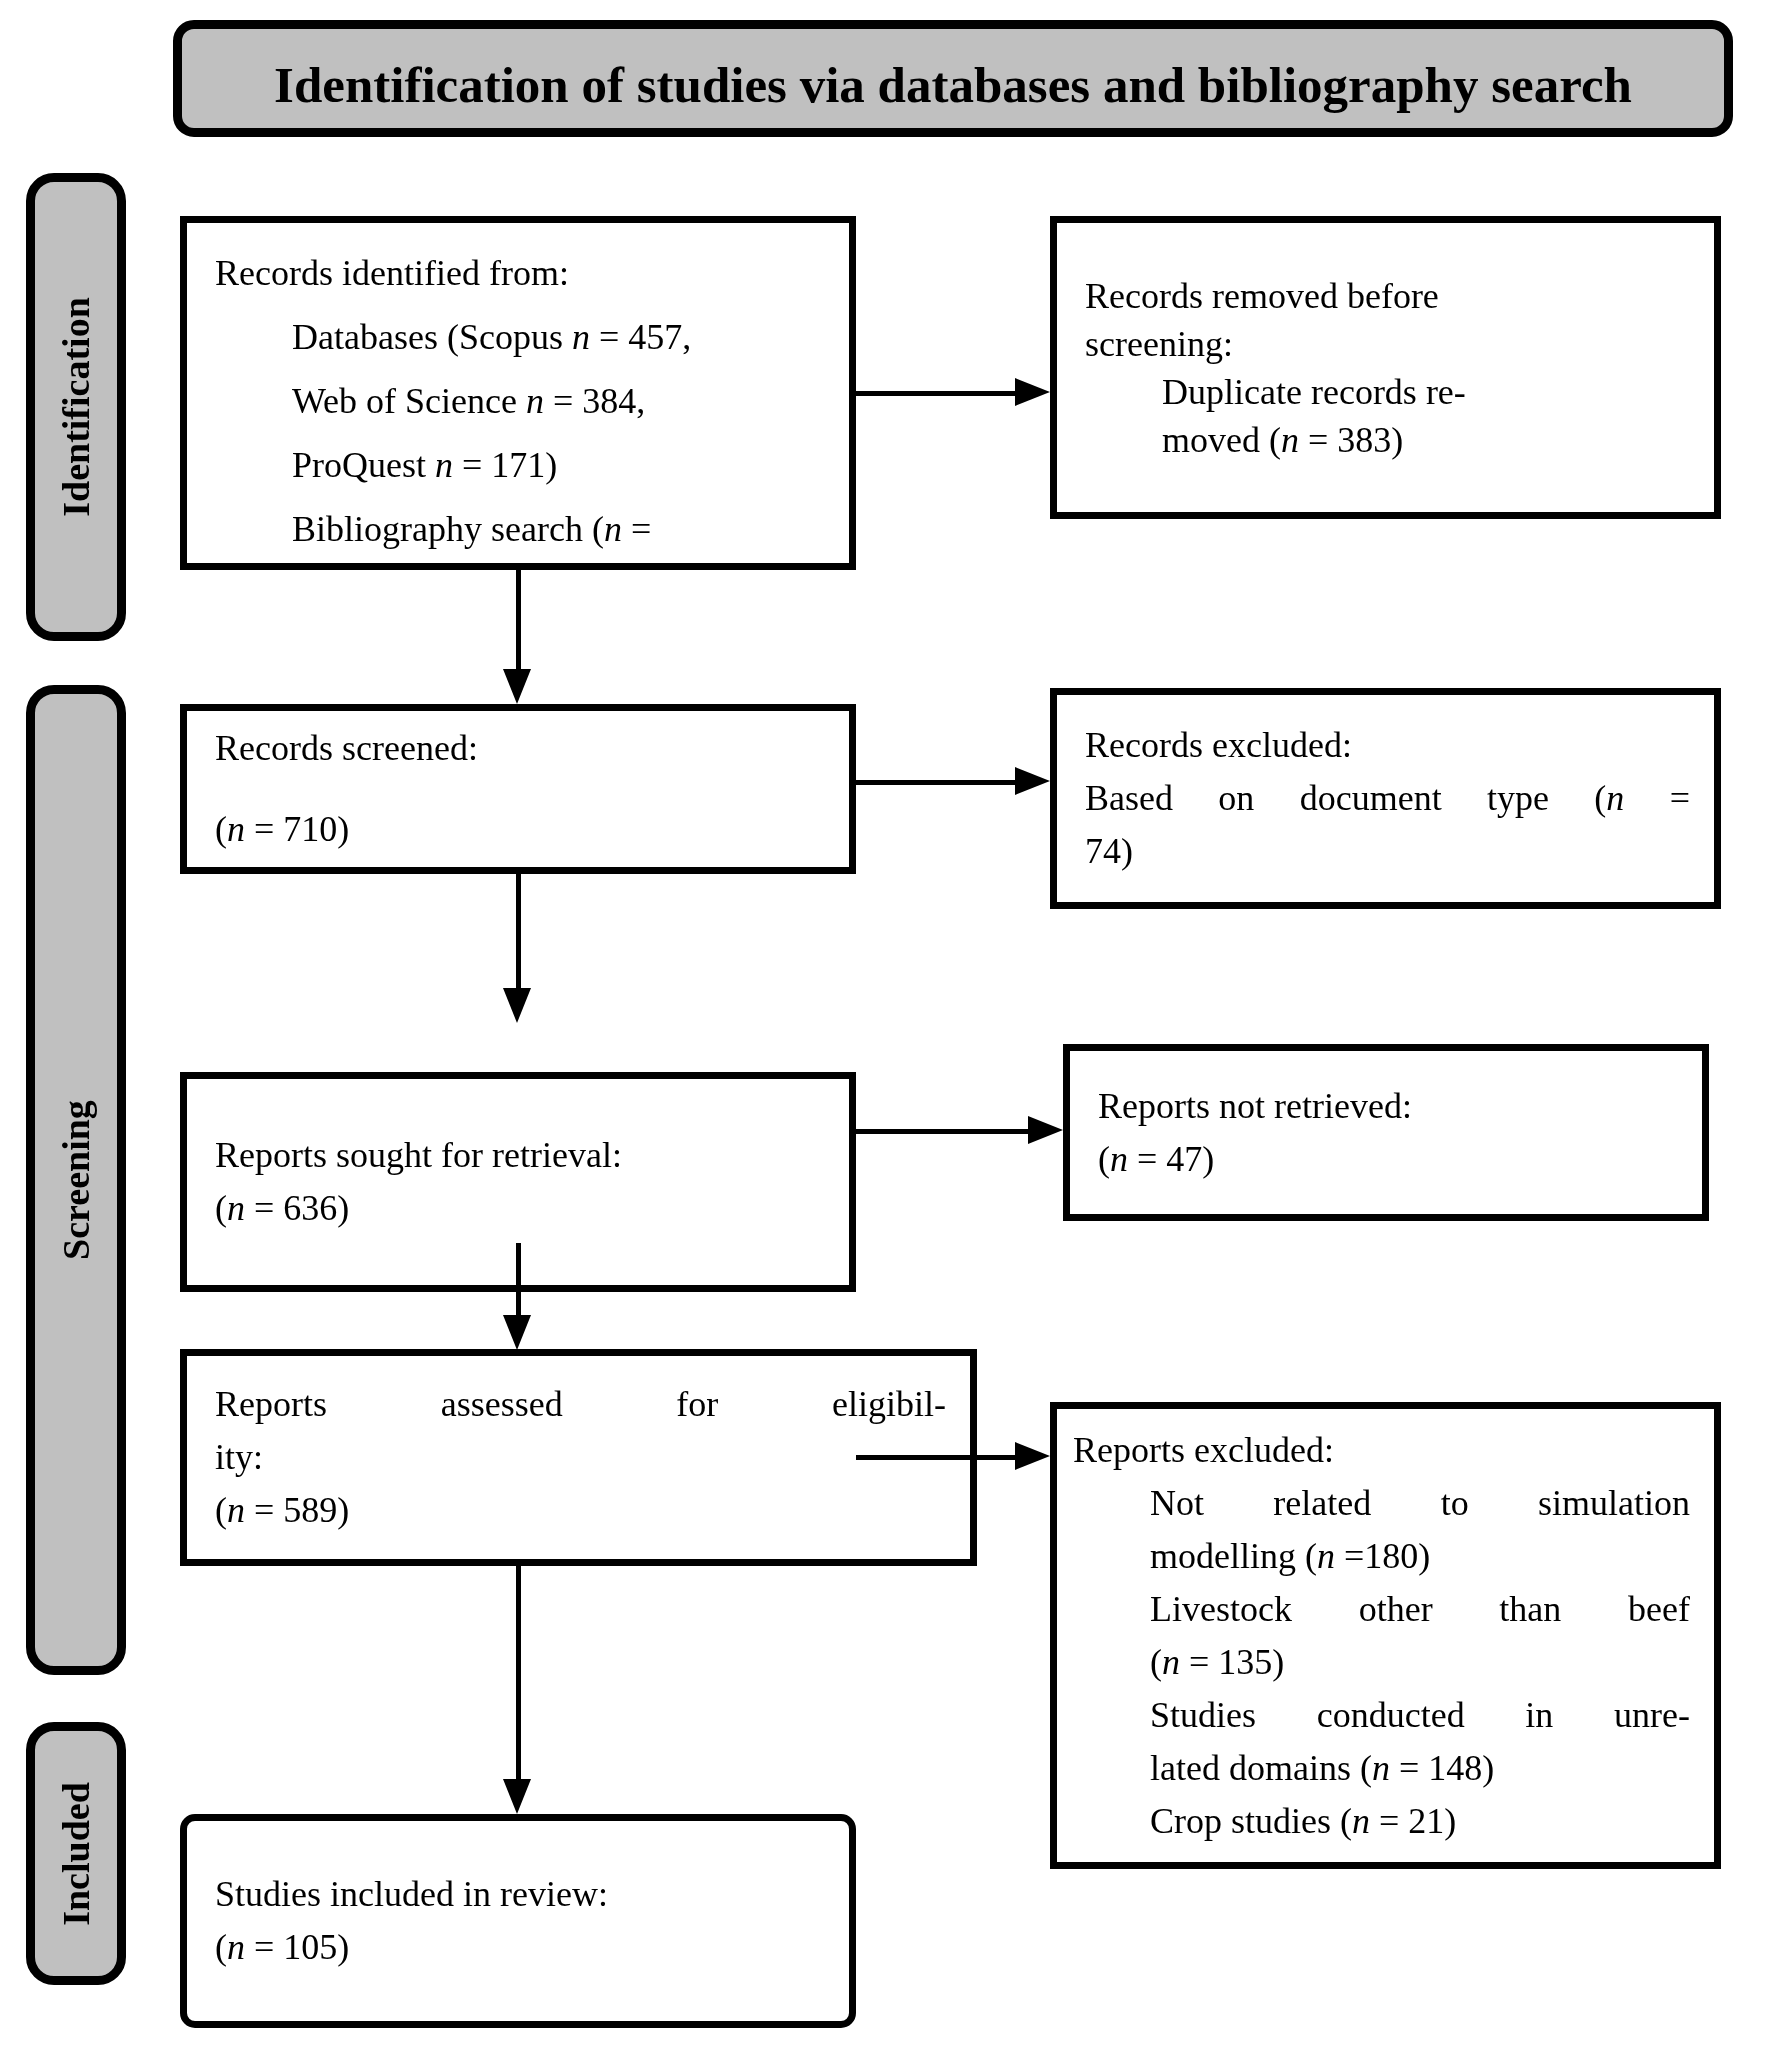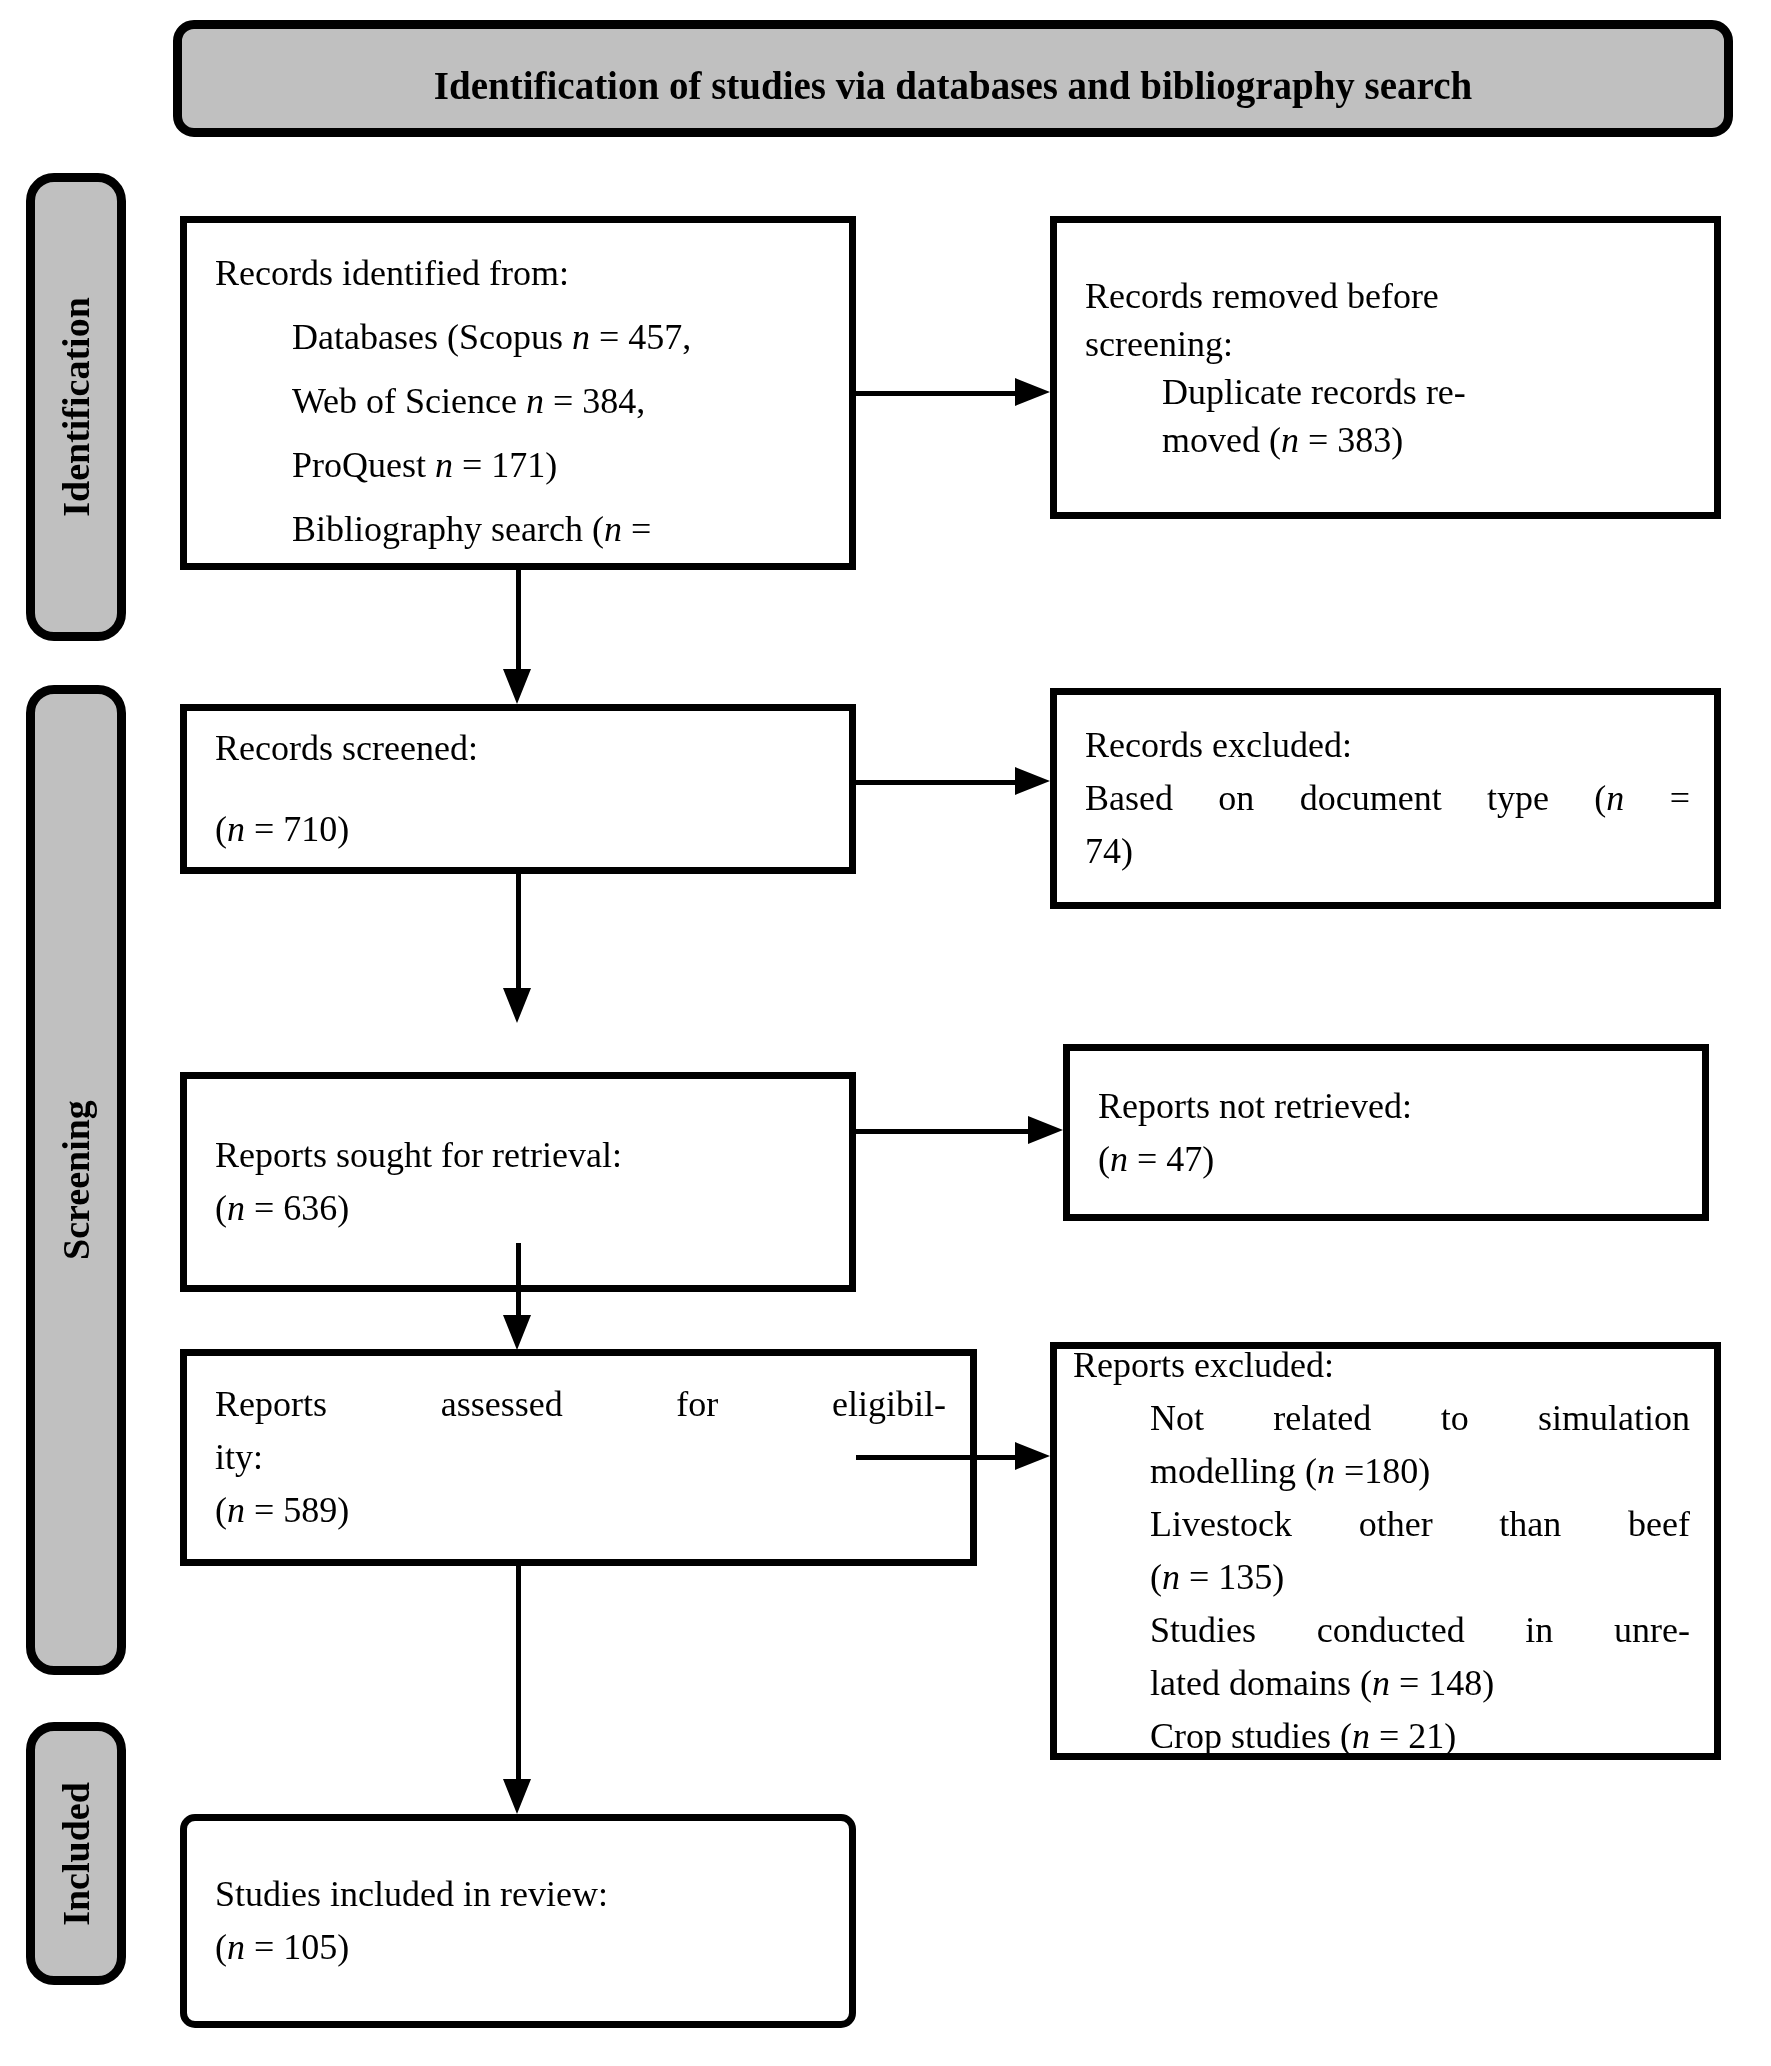--- a/index.html
+++ b/index.html
@@ -5,21 +5,21 @@
   html, body { margin:0; padding:0; background:#ffffff; }
   #canvas {
     position:relative; width:1772px; height:2066px; background:#ffffff;
     font-family:"Liberation Serif", serif; color:#000;
   }
   .panel {
     position:absolute; background:#c0c0c0; border:9.8px solid #000;
     box-sizing:border-box; display:flex; align-items:center; justify-content:center;
   }
   .title-box { left:173px; top:19.6px; width:1560px; height:117px; border-radius:21px; }
-  .title-box .t { font-weight:bold; font-size:39px; white-space:nowrap;margin-top:14px; }
+  .title-box .t { font-weight:bold; font-size:51px; white-space:nowrap;margin-top:14px; }
   .tab { left:26px; width:100px; border-radius:28px; }
   .tab .t {
     transform:rotate(-90deg); white-space:nowrap; font-weight:bold; font-size:38px;
   }
   .tab-identification { top:173px;  height:468px;  }
   .tab-screening      { top:685px; height:990px; }
   .tab-included       { top:1722px; height:263px;  }
 
   .box {
     position:absolute; background:#ffffff; border:7.6px solid #000; box-sizing:border-box;
@@ -34,21 +34,21 @@
   .line.just { text-align:justify; text-align-last:justify; }
   .line i { font-style:italic; }
 
   .box-records-identified  { left:180px;  top:216px;  width:676px; height:354px; }
   .box-records-removed     { left:1050px; top:216px;  width:671px; height:303px; }
   .box-records-screened    { left:180px;  top:704px; width:676px; height:170px;justify-content:space-between; }
   .box-records-excluded    { left:1050px; top:688px; width:671px; height:221px; }
   .box-reports-sought      { left:180px;  top:1072px; width:676px; height:220px; }
   .box-reports-not-retrieved { left:1063px; top:1044px; width:646px; height:177px; }
   .box-reports-assessed    { left:180px;  top:1349px; width:797px; height:217px; }
-  .box-reports-excluded    { left:1050px; top:1342px; width:671px; height:418px;padding-left:16px; }
+  .box-reports-excluded    { left:1050px; top:1402px; width:671px; height:467px;padding-left:16px; }
   .box-studies-included    { left:180px;  top:1814px; width:676px; height:214px;border-radius:15px; }
 
   .vline { position:absolute; width:4.9px;  background:#000; }
   .hline { position:absolute; height:4.9px; background:#000; }
   .ah-down {
     position:absolute; width:0; height:0;
     border-left:14.7px solid transparent; border-right:14.7px solid transparent;
     border-top:35px solid #000;
   }
   .ah-right {

